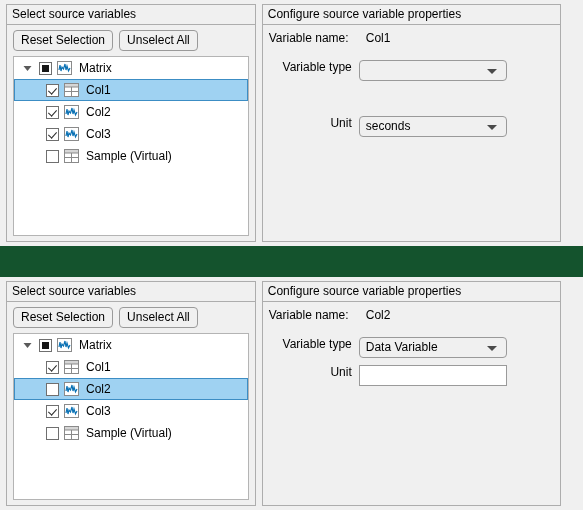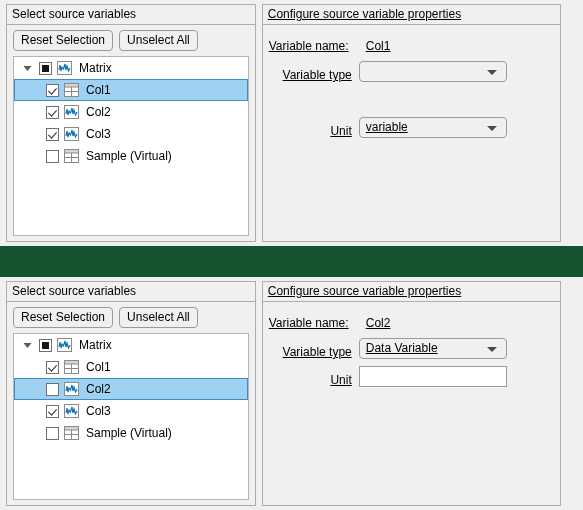--- a/index.html
+++ b/index.html
@@ -31,21 +31,21 @@
   .section.bottom { top: 277px; height: 233px; width: 583px; }
 
   
   .panel {
     position: relative;
     background: #f0f0f0;
     border: 1px solid #adadad;
     box-sizing: border-box;
   }
   .panel-left  { margin: 4px 0 4px 6px; width: 257px; }
-  .panel-right { margin: 4px 22px 4px 0; width: 308px; text-decoration: underline; }
+  .panel-right { margin: 4px 22px 4px 0; width: 308px; }
 
   .gap { width: 6px; flex: 0 0 6px; }
 
   .panel-title {
     height: 19px;
     line-height: 19px;
     padding-left: 5px;
     font-size: 12px;
     color: #000;
     background: #f0f0f0;
@@ -165,21 +165,21 @@
   }
 
   
   .form {
     padding: 6px 0 0 0;
     font-size: 12px;
     color: #000;
   }
   .form-row {
     display: flex;
-    align-items: flex-end;
+    align-items: flex-start;
     height: 22px;
     margin-bottom: 6px;
   }
   .form-row.first { margin-bottom: 7px; }
   .form-label {
     width: 96px;
     flex: 0 0 96px;
     text-align: right;
     padding-right: 7px;
     font-size: 12px;
@@ -324,21 +324,21 @@
           </div>
           <div>
               <div class="form-row">
                 <span class="form-label">Variable type</span>
                 <div class="combo"><span class="arrow"></span></div>
               </div>
               <div class="form-row">
               </div>
               <div class="form-row">
                 <span class="form-label">Unit</span>
-                <div class="combo"><span>variable</span><span class="arrow"></span></div>
+                <div class="combo"><span>seconds</span><span class="arrow"></span></div>
               </div>
             </div>
         </div>
       </div>
     </div>
   </div>
 
   <div class="section bottom">
 
     <div class="panel panel-left">

